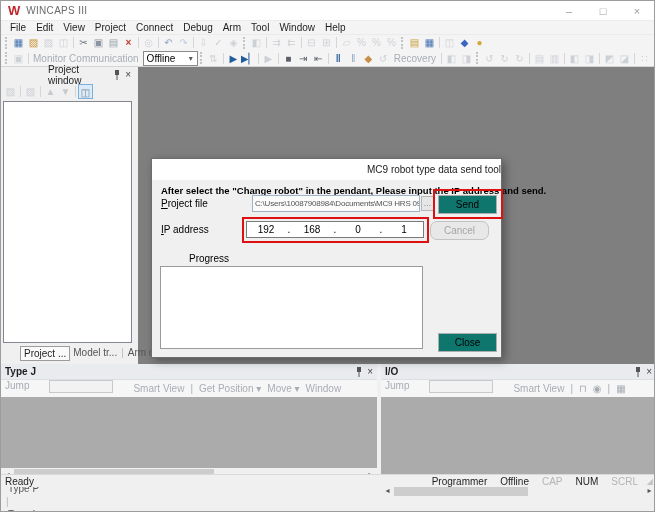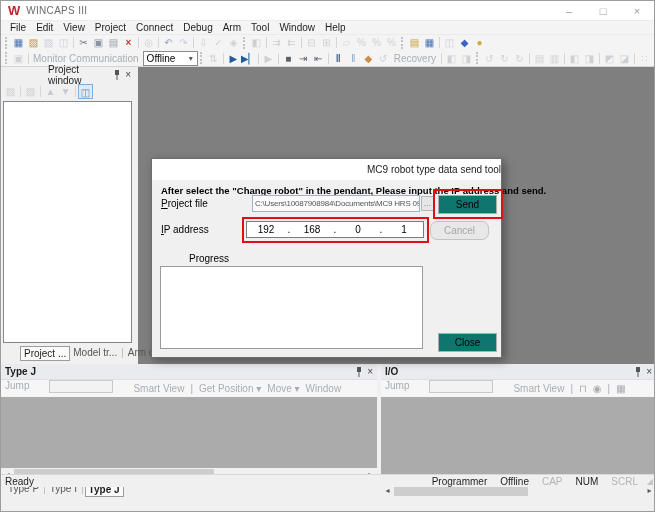--- a/index.html
+++ b/index.html
@@ -79,21 +79,21 @@
   .typej .bpcontent { top:33px; height:71px; }
   .iopanel .bpcontent { top:33px; height:87px; }
   .hscroll { position:absolute; left:0; width:100%; height:13px; display:flex; background:#f0f0f0; }
   .typej .hscroll { top:104px; }
   .iopanel .hscroll { top:120px; }
   .sarrow { width:13px; text-align:center; line-height:13px; font-size:8px; color:#555; }
   .strack { flex:1; position:relative; }
   .sthumb { position:absolute; left:0; top:1px; bottom:1px; background:#cdcdcd; }
   .typej .sthumb { width:57%; }
   .iopanel .sthumb { width:54%; }
-  .bptabs { position:absolute; left:0; top:117px; width:100%; height:17px; display:flex; align-items:flex-start; padding:1px 2px 0 4px; background:#f0f0f0; }
+  .bptabs { position:absolute; left:0; top:117px; width:100%; height:17px; display:flex; align-items:flex-start; padding:1px 2px 0 4px; background:#f0f0f0;flex-direction:column; }
   .bptabs .tabitem.active { font-weight:bold; background:#fafafa; }
 
   
   .statusbar { position:absolute; left:0; top:473px; width:100%; height:13px; background:#f0f0f0; border-top:1px solid #d9d9d9; display:flex; align-items:center; }
   .status-left { margin-left:4px; color:#1e1e1e; }
   .status-right { margin-left:auto; margin-right:16px; display:flex; gap:13px; }
   .status-item { color:#1e1e1e; }
   .status-item.dim { color:#b4b4b4; }
   .grip-corner { position:absolute; right:1px; top:2px; color:#c4c4c4; font-size:8px; }
   .bluestrip { position:absolute; left:0; top:510px; width:100%; height:2px; background:linear-gradient(#b8cce4,#9ebfdf); }

